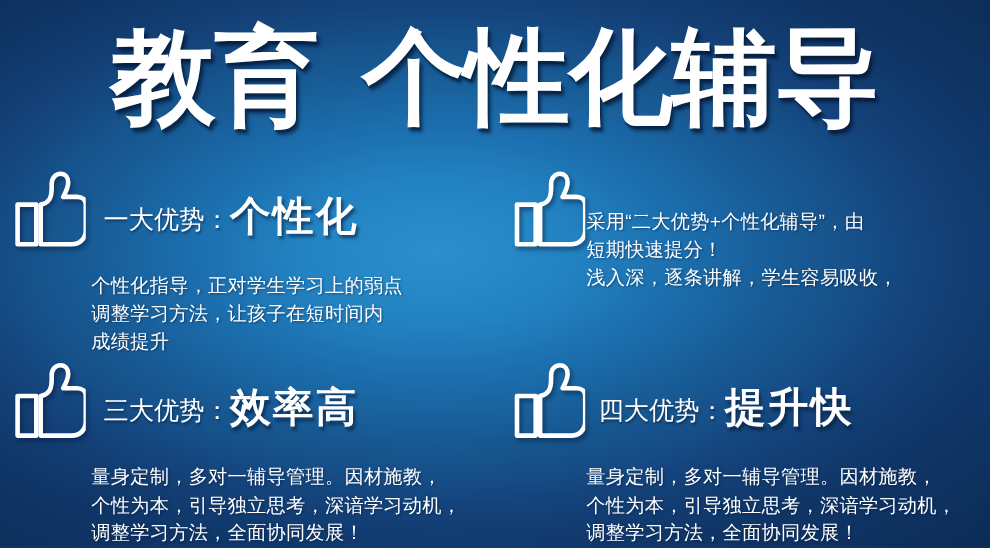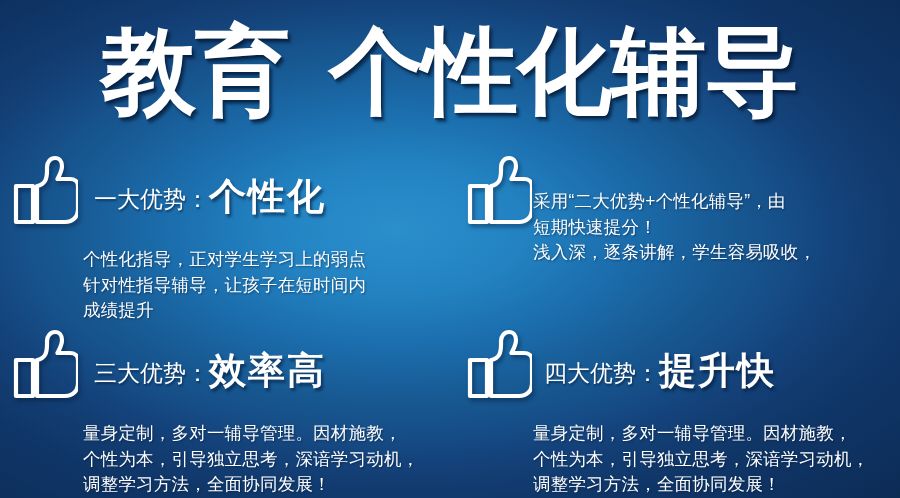--- a/index.html
+++ b/index.html
@@ -161,21 +161,21 @@
           <path d="M4 32 h17 v36 H4 z"></path>
           <path d="M25 32 c0 0 5.5 -1 8 -5 c2.5 -4 2 -10 2 -14 c0 -5 3.5 -9 8 -9 c4.5 0 7 3.5 7 8 c0 5 -2.5 9 -4.5 13 h12.5 c4.5 0 8 2.5 8 7 v23 c0 8 -5.5 13 -13 13 H25 z"></path>
         </svg>
       </span>
       <div class="head">
         <span class="head-label">一大优势：</span>
         <span class="head-key">个性化</span>
       </div>
       <div class="body-text">
         <span class="line">个性化指导，正对学生学习上的弱点</span>
-        <span class="line">针对性指导辅导，让孩子在短时间内</span>
+        <span class="line">调整学习方法，让孩子在短时间内</span>
         <span class="line">成绩提升</span>
       </div>
     </div>
 
     <div class="cell col-right">
       <span class="thumb-icon">
         <svg viewBox="0 0 66 72" xmlns="http://www.w3.org/2000/svg" fill="none" stroke="#ffffff" stroke-width="4.2" stroke-linejoin="round" stroke-linecap="round">
           <path d="M4 32 h17 v36 H4 z"></path>
           <path d="M25 32 c0 0 5.5 -1 8 -5 c2.5 -4 2 -10 2 -14 c0 -5 3.5 -9 8 -9 c4.5 0 7 3.5 7 8 c0 5 -2.5 9 -4.5 13 h12.5 c4.5 0 8 2.5 8 7 v23 c0 8 -5.5 13 -13 13 H25 z"></path>
         </svg>

